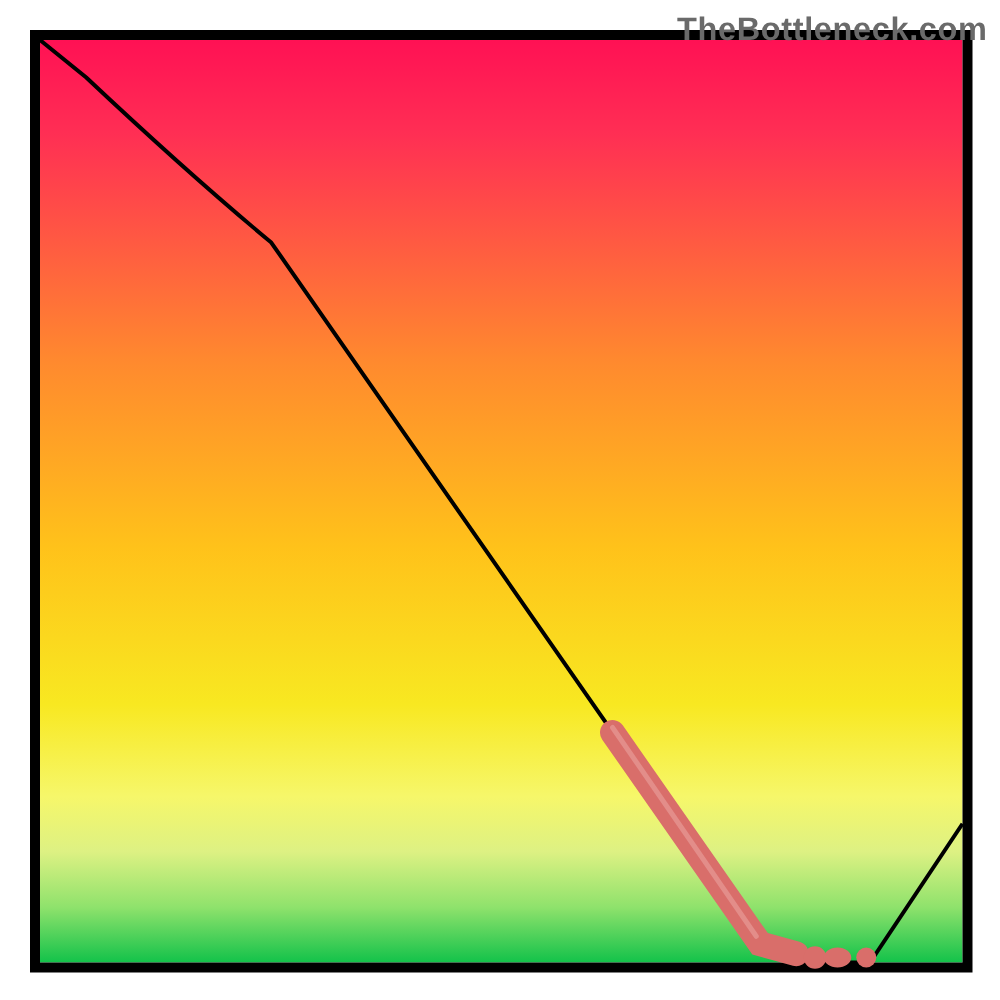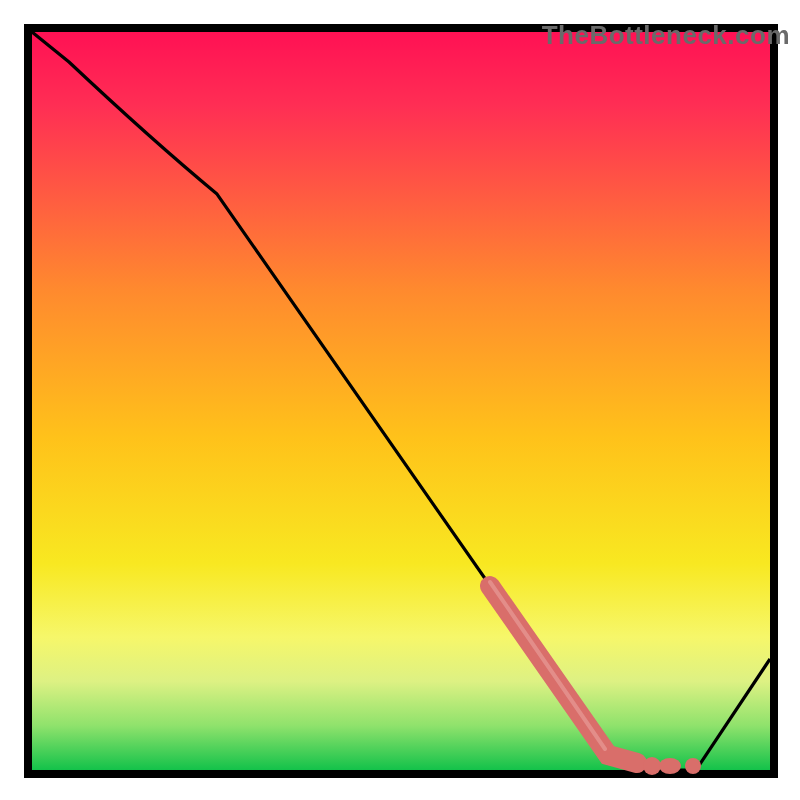--- a/index.html
+++ b/index.html
@@ -10,21 +10,21 @@
     overflow: hidden;
     background: #fff;
   }
   .chart-container {
     position: relative;
     width: 800px;
     height: 800px;
   }
   .watermark {
     position: absolute;
-    top: 20px;
+    top: 8px;
     right: 10px;
     font-family: Arial, Helvetica, sans-serif;
     font-size: 26px;
     font-weight: bold;
     color: #6a6a6a;
     letter-spacing: 0.5px;
     z-index: 10;
   }
   svg {
     position: absolute;

